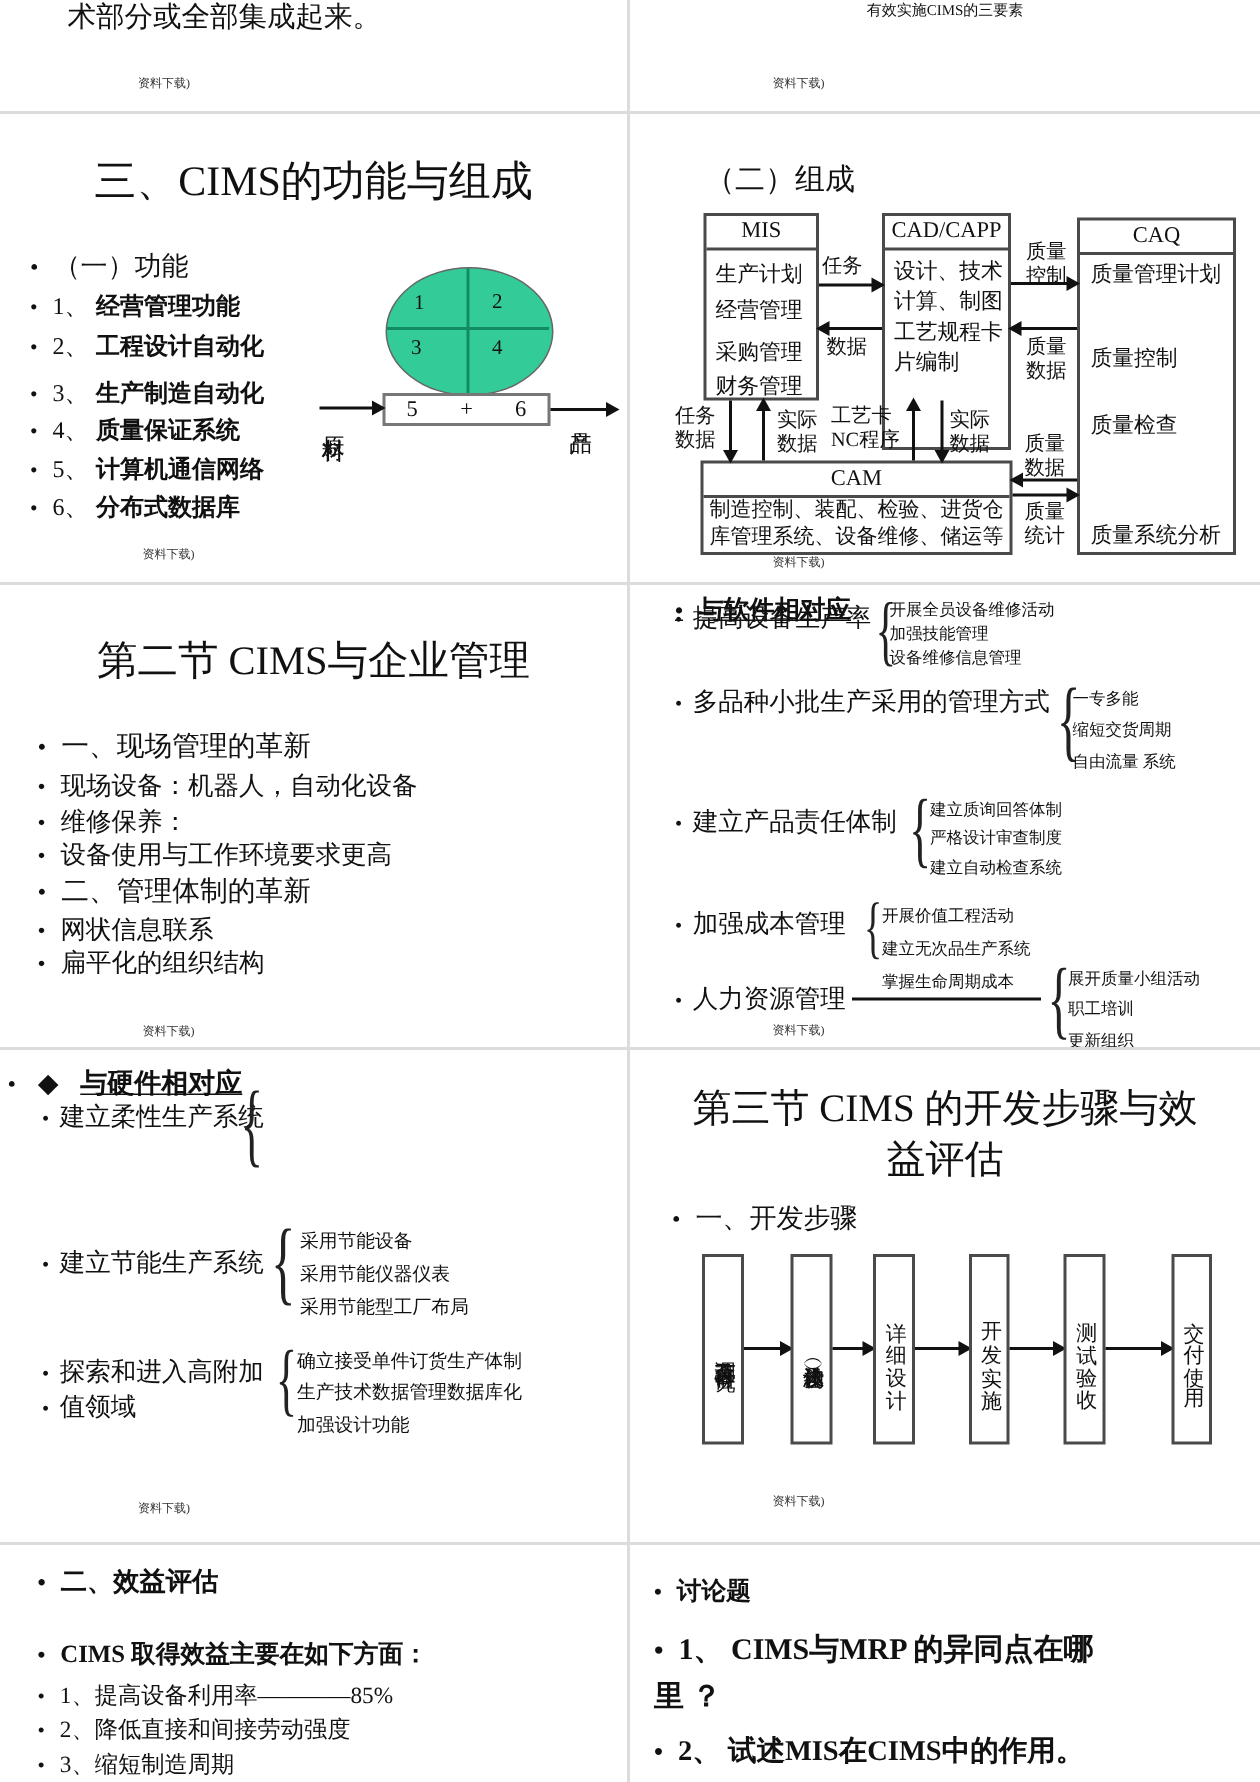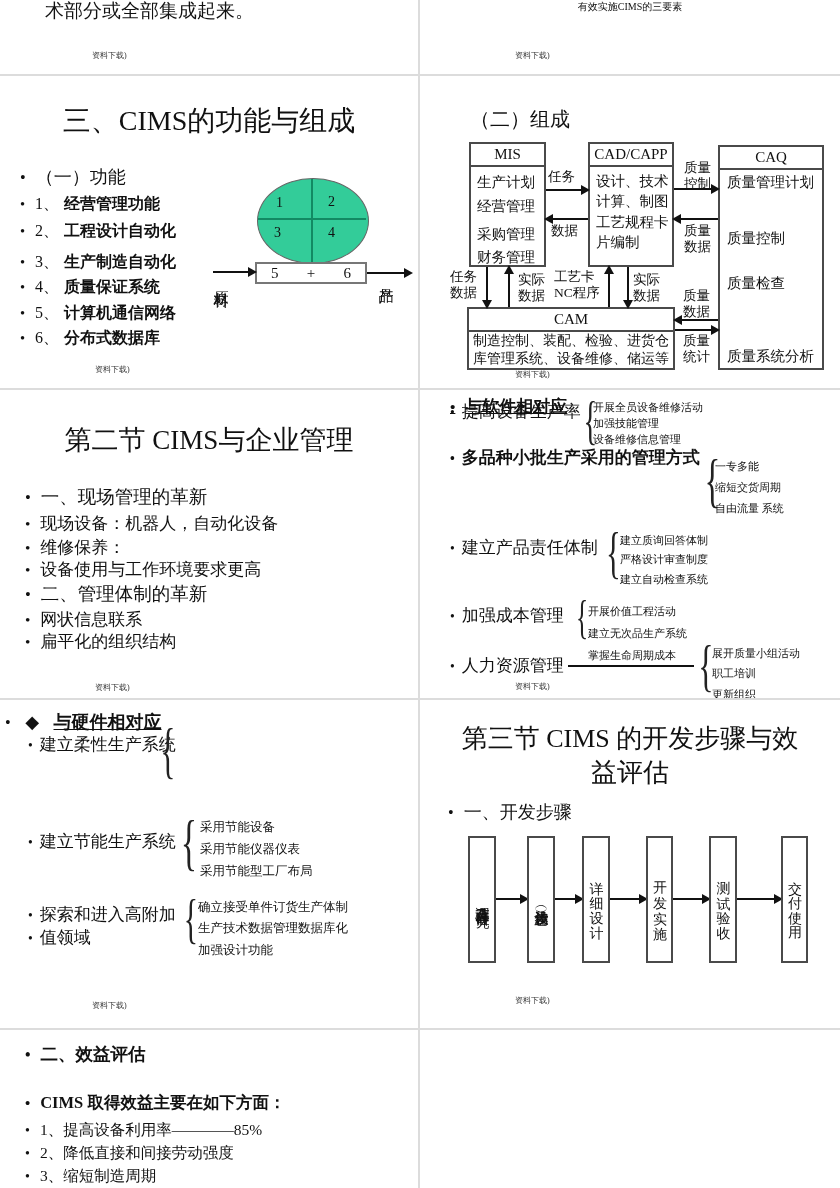--- a/index.html
+++ b/index.html
@@ -95,21 +95,21 @@
       <div class="abs" style="left:50px;top:30px;font-size:20px;">（二）组成</div>
 
       <div class="dbox" style="left:49px;top:66px;width:77px;height:125px;">
         <div class="dhead">MIS</div>
         <div class="ditem" style="left:6px;top:29px;font-family:Liberation Serif, serif;">生产计划</div>
         <div class="ditem" style="left:6px;top:53px;">经营管理</div>
         <div class="ditem" style="left:6px;top:81px;">采购管理</div>
         <div class="ditem" style="left:6px;top:104px;">财务管理</div>
       </div>
 
-      <div class="dbox" style="left:168px;top:66px;width:86px;height:125px;">
+      <div class="dbox" style="left:168px;top:66px;width:86px;height:158px;">
         <div class="dhead">CAD/CAPP</div>
         <div class="ditem pre" style="left:6px;top:27px;line-height:1.4;white-space:pre-line;">设计、技术
 计算、制图
 工艺规程卡
 片编制</div>
       </div>
 
       <div class="dbox" style="left:298px;top:69px;width:106px;height:225px;">
         <div class="dhead">CAQ</div>
         <div class="ditem" style="left:7px;top:26px;">质量管理计划</div>
@@ -176,21 +176,21 @@
 
     <div class="cell">
       <div class="abs bu bold und" style="left:30px;top:5px;font-size:17px;">与软件相对应</div>
 
       <div class="grp-label bu-sm" style="left:30px;top:10px;">提高设备生产率</div>
       <div class="brace" style="left:158px;top:8px;font-size:52px;transform:scale(0.55,1);">{</div>
       <div class="grp-items" style="left:173px;top:10px;">开展全员设备维修活动
 加强技能管理
 设备维修信息管理</div>
 
-      <div class="grp-label bu-sm" style="left:30px;top:56px;font-weight:bold;">多品种小批生产采用的管理方式</div>
+      <div class="grp-label bu-sm" style="left:30px;top:66px;">多品种小批生产采用的管理方式</div>
       <div class="brace" style="left:278px;top:63px;font-size:60px;transform:scale(0.55,1);">{</div>
       <div class="grp-items" style="left:295px;top:66px;line-height:1.9;">一专多能
 缩短交货周期
 自由流量 系统</div>
 
       <div class="grp-label bu-sm" style="left:30px;top:146px;">建立产品责任体制</div>
       <div class="brace" style="left:180px;top:138px;font-size:56px;transform:scale(0.55,1);">{</div>
       <div class="grp-items" style="left:200px;top:141px;line-height:1.75;">建立质询回答体制
 严格设计审查制度
 建立自动检查系统</div>
@@ -275,15 +275,21 @@
   <div class="row last" style="height:158px;">
 
     <div class="cell left">
       <div class="abs bu bold" style="left:25px;top:12px;font-size:17.5px;">二、效益评估</div>
       <div class="abs bu bold" style="left:25px;top:62px;font-size:16.5px;">CIMS 取得效益主要在如下方面：</div>
       <div class="abs bu" style="left:25px;top:90px;font-size:15.5px;">1、提高设备利用率————85%</div>
       <div class="abs bu" style="left:25px;top:113px;font-size:15.5px;">2、降低直接和间接劳动强度</div>
       <div class="abs bu" style="left:25px;top:136px;font-size:15.5px;">3、缩短制造周期</div>
     </div>
 
+    <div class="cell">
+      <div class="abs bu bold" style="left:16px;top:20px;font-size:16.5px;">讨论题</div>
+      <div class="abs bu bold pre" style="left:16px;top:55px;font-size:20px;line-height:1.55;width:390px;">1、 CIMS与MRP 的异同点在哪
+里 ？</div>
+      <div class="abs bu bold" style="left:16px;top:124px;font-size:19px;">2、 试述MIS在CIMS中的作用。</div>
+    </div>
   </div>
 
 </div>
 
 </body></html>

